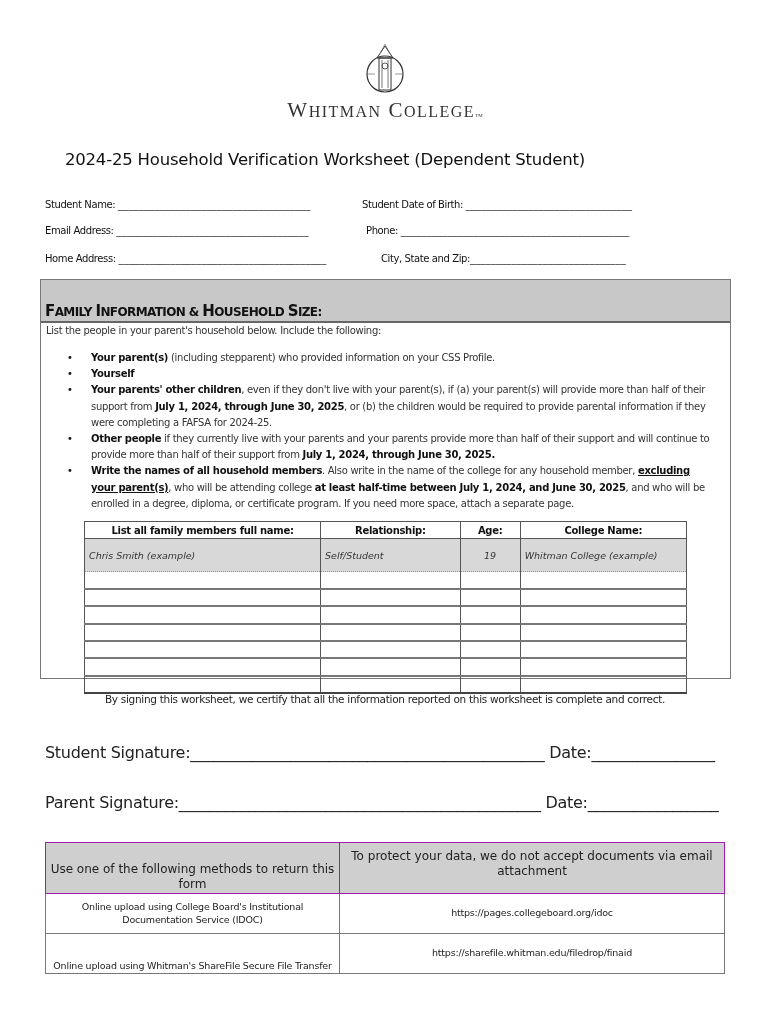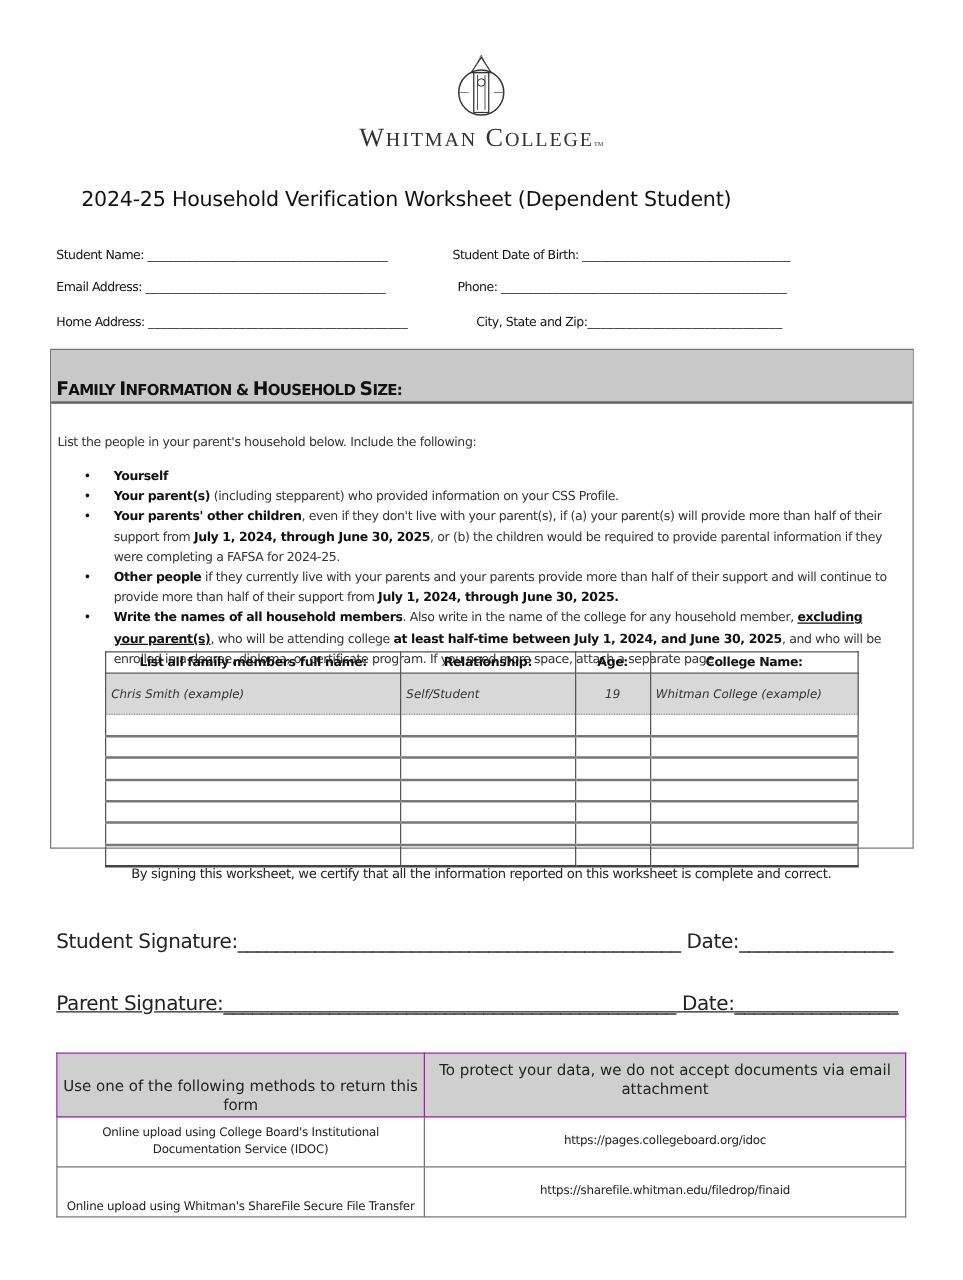--- a/index.html
+++ b/index.html
@@ -17,21 +17,21 @@
 
     .field { position: absolute; font-size: 10px; color: #111; white-space: nowrap; letter-spacing: -0.4px; }
     .field .lbl { font-weight: normal; }
     .field .line { color: #333; letter-spacing: 0.2px; }
 
     .section { position: absolute; left: 40px; top: 279px; width: 691px; height: 400px;
                border: 1px solid #777; }
     .section-head { height: 43px; background: #c8c8c8; border-bottom: 2px solid #666; position: relative; }
     .section-head h2 { position: absolute; left: 4px; bottom: 1px; font-size: 15px; font-weight: bold; color: #111; letter-spacing: -0.6px; }
     .section-head h2 .sm { font-size: 12px; }
-    .intro { font-size: 10px; color: #333; padding: 2px 0 0 5px; letter-spacing: -0.3px; margin-top: 24px; }
+    .intro { font-size: 10px; color: #333; padding: 2px 0 0 5px; letter-spacing: -0.3px; }
     ul.bullets { list-style: none; margin-top: 14px; }
     ul.bullets li { position: relative; padding-left: 50px; font-size: 10px; line-height: 16.2px; color: #333; padding-right: 16px; letter-spacing: -0.3px; }
     ul.bullets li::before { content: "•"; position: absolute; left: 26px; top: 0; color: #111; }
     ul.bullets b { color: #111; }
     ul.bullets u { color: #111; font-weight: bold; }
 
     table.family { position: absolute; left: 43px; top: 241px; width: 603px; border-collapse: collapse; font-size: 10px; }
     table.family th { font-weight: bold; color: #111; border: 1px solid #555; height: 17px; font-size: 10px; letter-spacing: -0.3px; }
     table.family td { border-left: 1px solid #555; border-right: 1px solid #555; border-bottom: 2px solid #777; height: 17.4px; padding: 0 4px; }
     table.family tr.example td { background: #d8d8d8; font-style: italic; color: #333; font-size: 9.5px; height: 33px; border-bottom: 1px dotted #999; }
@@ -99,22 +99,22 @@
 <div class="field" style="left:381px; top:253px;">
   <span class="lbl">City, State and Zip:</span><span class="line">______________________________</span>
 </div>
 
 <div class="section">
   <div class="section-head">
     <h2><span>F</span><span class="sm">AMILY </span><span>I</span><span class="sm">NFORMATION &amp; </span><span>H</span><span class="sm">OUSEHOLD </span><span>S</span><span class="sm">IZE:</span></h2>
   </div>
   <div class="intro">List the people in your parent's household below.  Include the following:</div>
   <ul class="bullets">
+    <li><b>Your parent(s)</b><span> (including stepparent) who provided information on your CSS Profile.</span></li>
     <li><b>Yourself</b></li>
-    <li><b>Your parent(s)</b><span> (including stepparent) who provided information on your CSS Profile.</span></li>
     <li><b>Your parents' other children</b><span>, even if they don't live with your parent(s), if (a) your parent(s) will provide more than half of their support from </span><b>July 1, 2024, through June 30, 2025</b><span>, or (b) the children would be required to provide parental information if they were completing a FAFSA for 2024-25.</span></li>
     <li><b>Other people</b><span> if they currently live with your parents and your parents provide more than half of their support and will continue to provide more than half of their support from </span><b>July 1, 2024, through June 30, 2025.</b></li>
     <li><b>Write the names of all household members</b><span>. Also write in the name of the college for any household member, </span><u>excluding your parent(s)</u><span>, who will be attending college </span><b>at least half-time between July 1, 2024, and June 30, 2025</b><span>, and who will be enrolled in a degree, diploma, or certificate program. If you need more space, attach a separate page.</span></li>
   </ul>
 
   <table class="family">
     <thead>
       <tr>
         <th class="c-name">List all family members full name:</th>
         <th class="c-rel">Relationship:</th>
@@ -174,21 +174,21 @@
     </tbody>
   </table>
 </div>
 
 <div class="certify">By signing this worksheet, we certify that all the information reported on this worksheet is complete and correct.</div>
 
 <div class="sig" style="top:743px;">
   <span>Student Signature:</span><span>______________________________________________</span>
   <span>Date:</span><span>________________</span>
 </div>
-<div class="sig" style="top:793px;text-decoration:underline;">
+<div class="sig" style="top:793px;">
   <span>Parent Signature:</span><span>_______________________________________________</span>
   <span>Date:</span><span>_________________</span>
 </div>
 
 <table class="methods">
   <thead>
     <tr>
       <th class="l">Use one of the following methods to return this form</th>
       <th class="right">To protect your data, we do not accept documents via email attachment</th>
     </tr>

